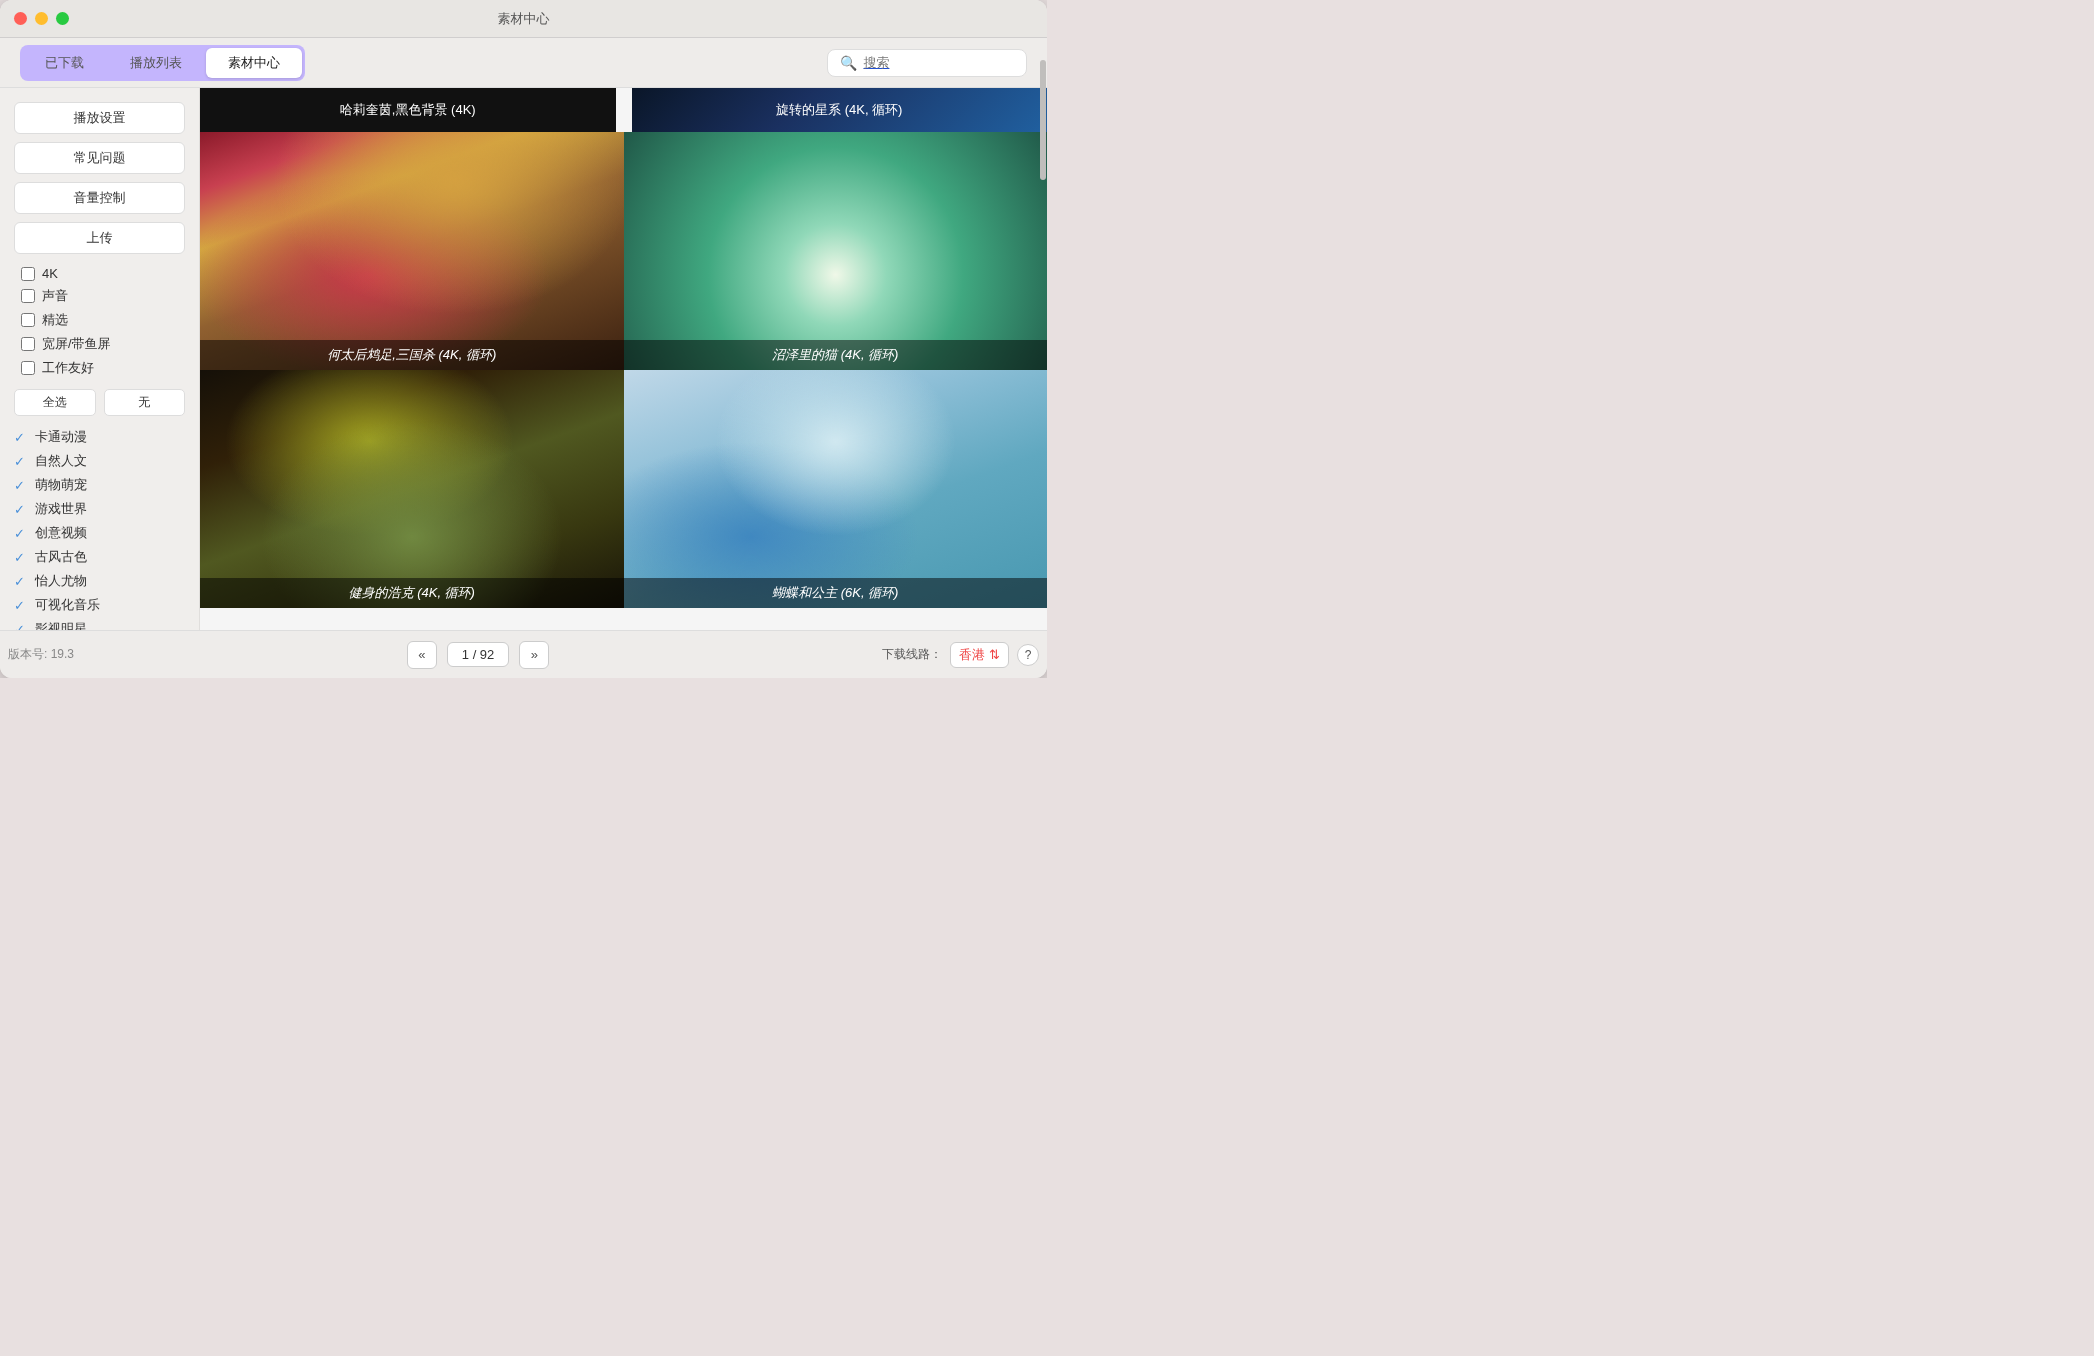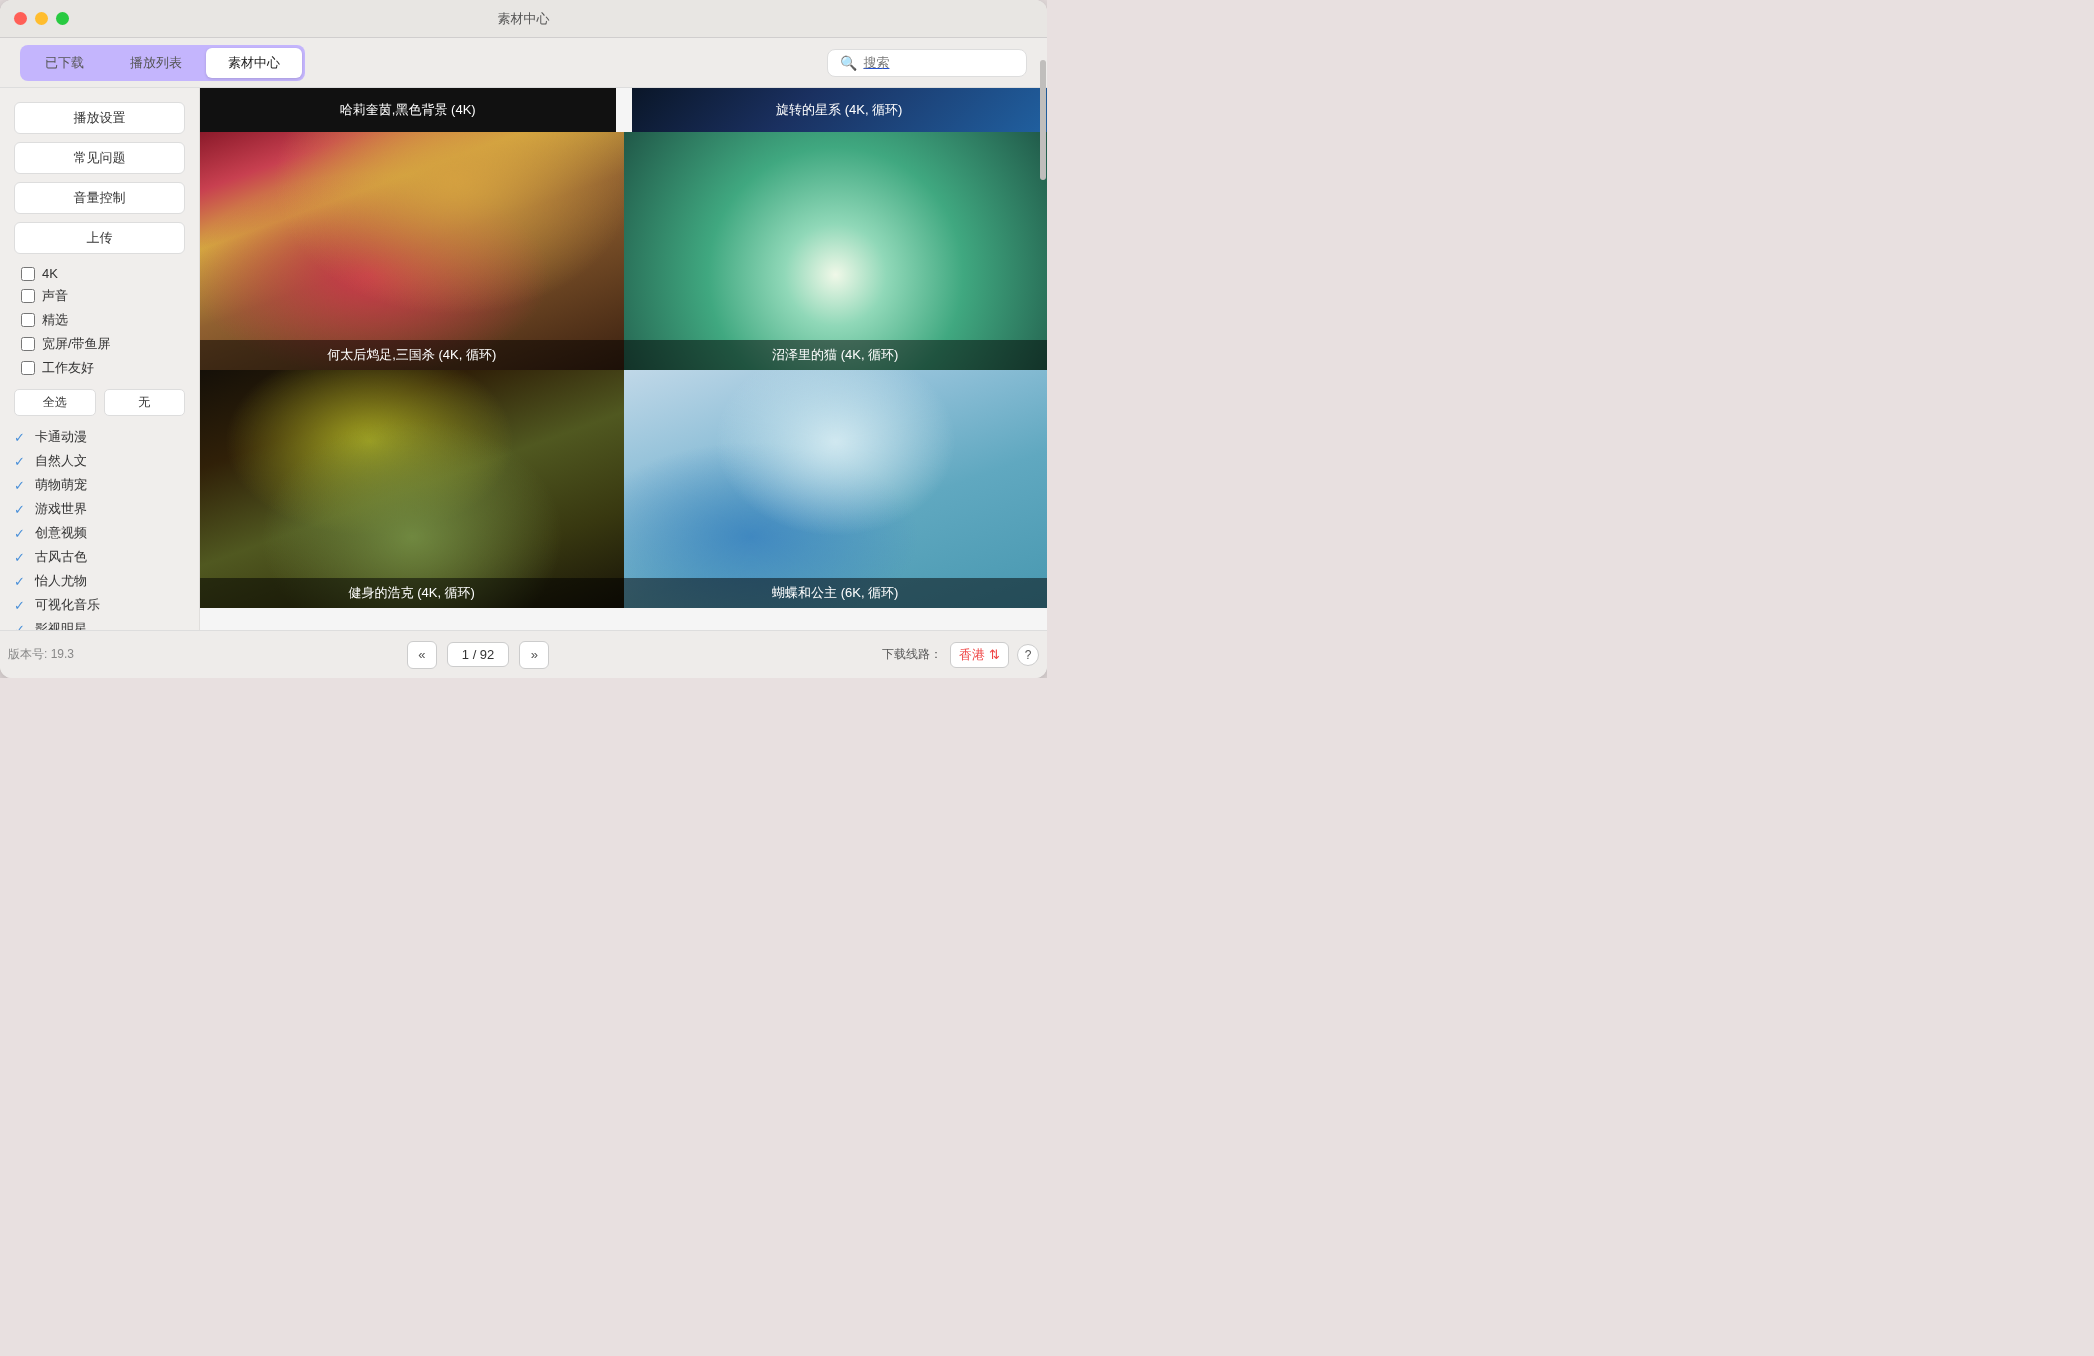--- a/index.html
+++ b/index.html
@@ -255,20 +255,21 @@
 
     .grid-label {
       position: absolute;
       bottom: 0;
       left: 0; right: 0;
       background: rgba(0,0,0,0.5);
       color: #fff;
       font-size: 13px;
       text-align: center;
       padding: 6px 22px;
+      font-style: italic;
     }
 
     
     .top-grid {
       display: grid;
       grid-template-columns: 1fr 1fr;
       gap: 16px;
     }
 
     .top-item {

